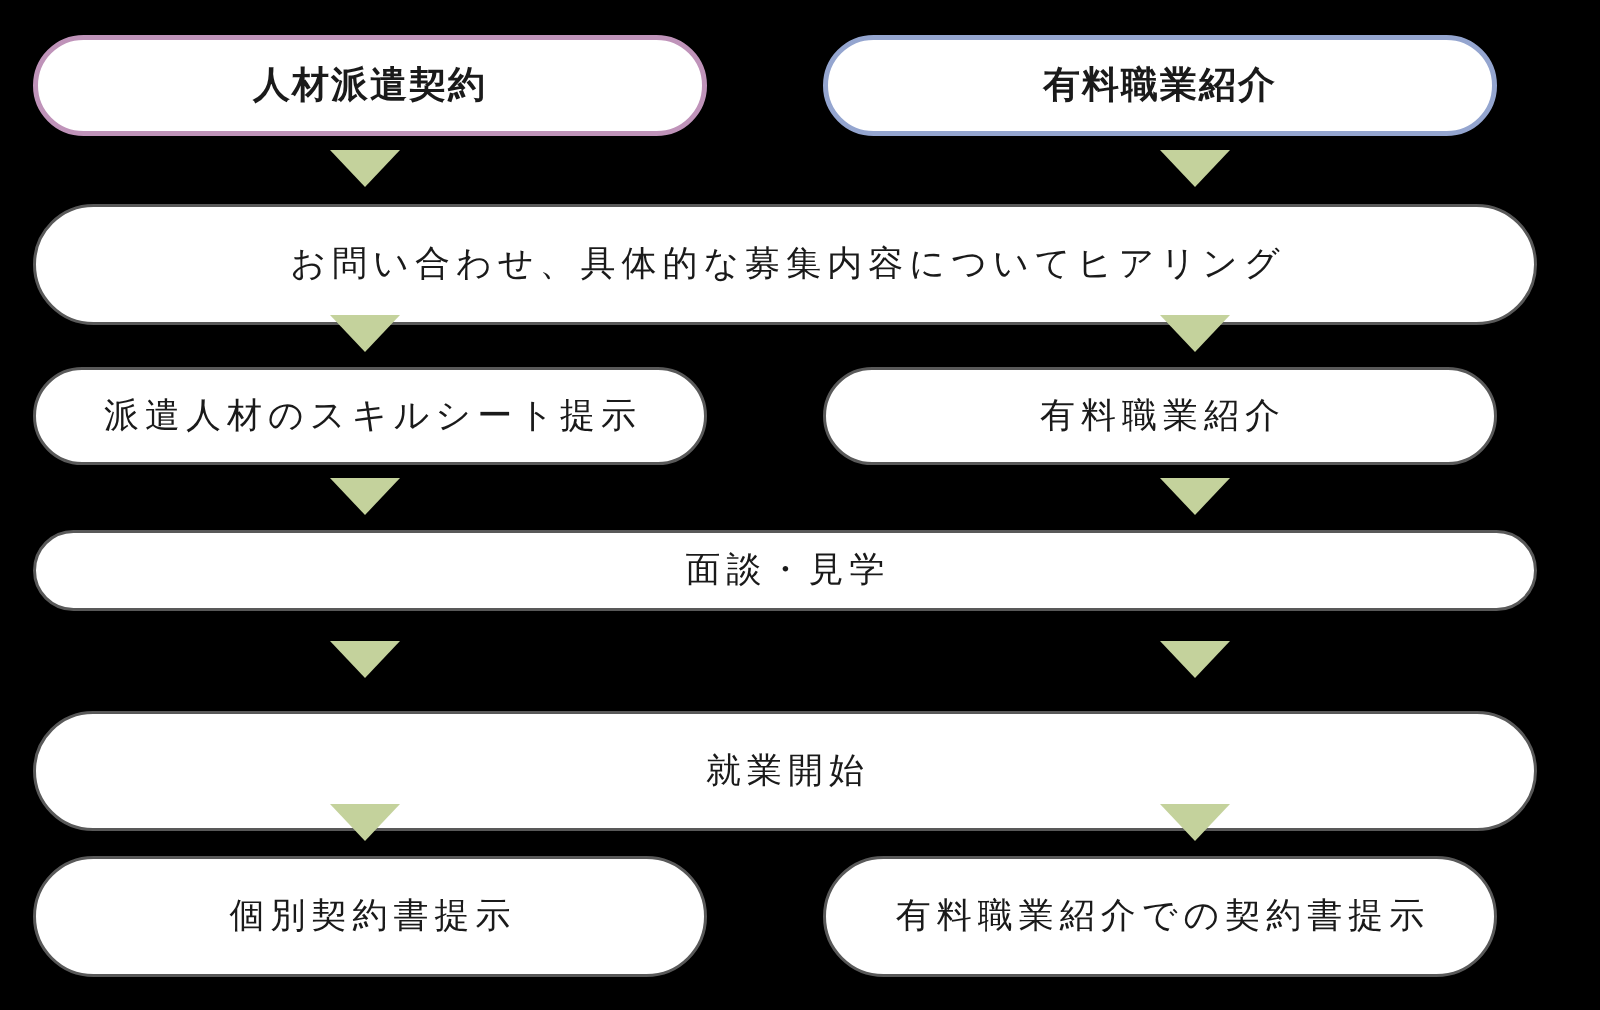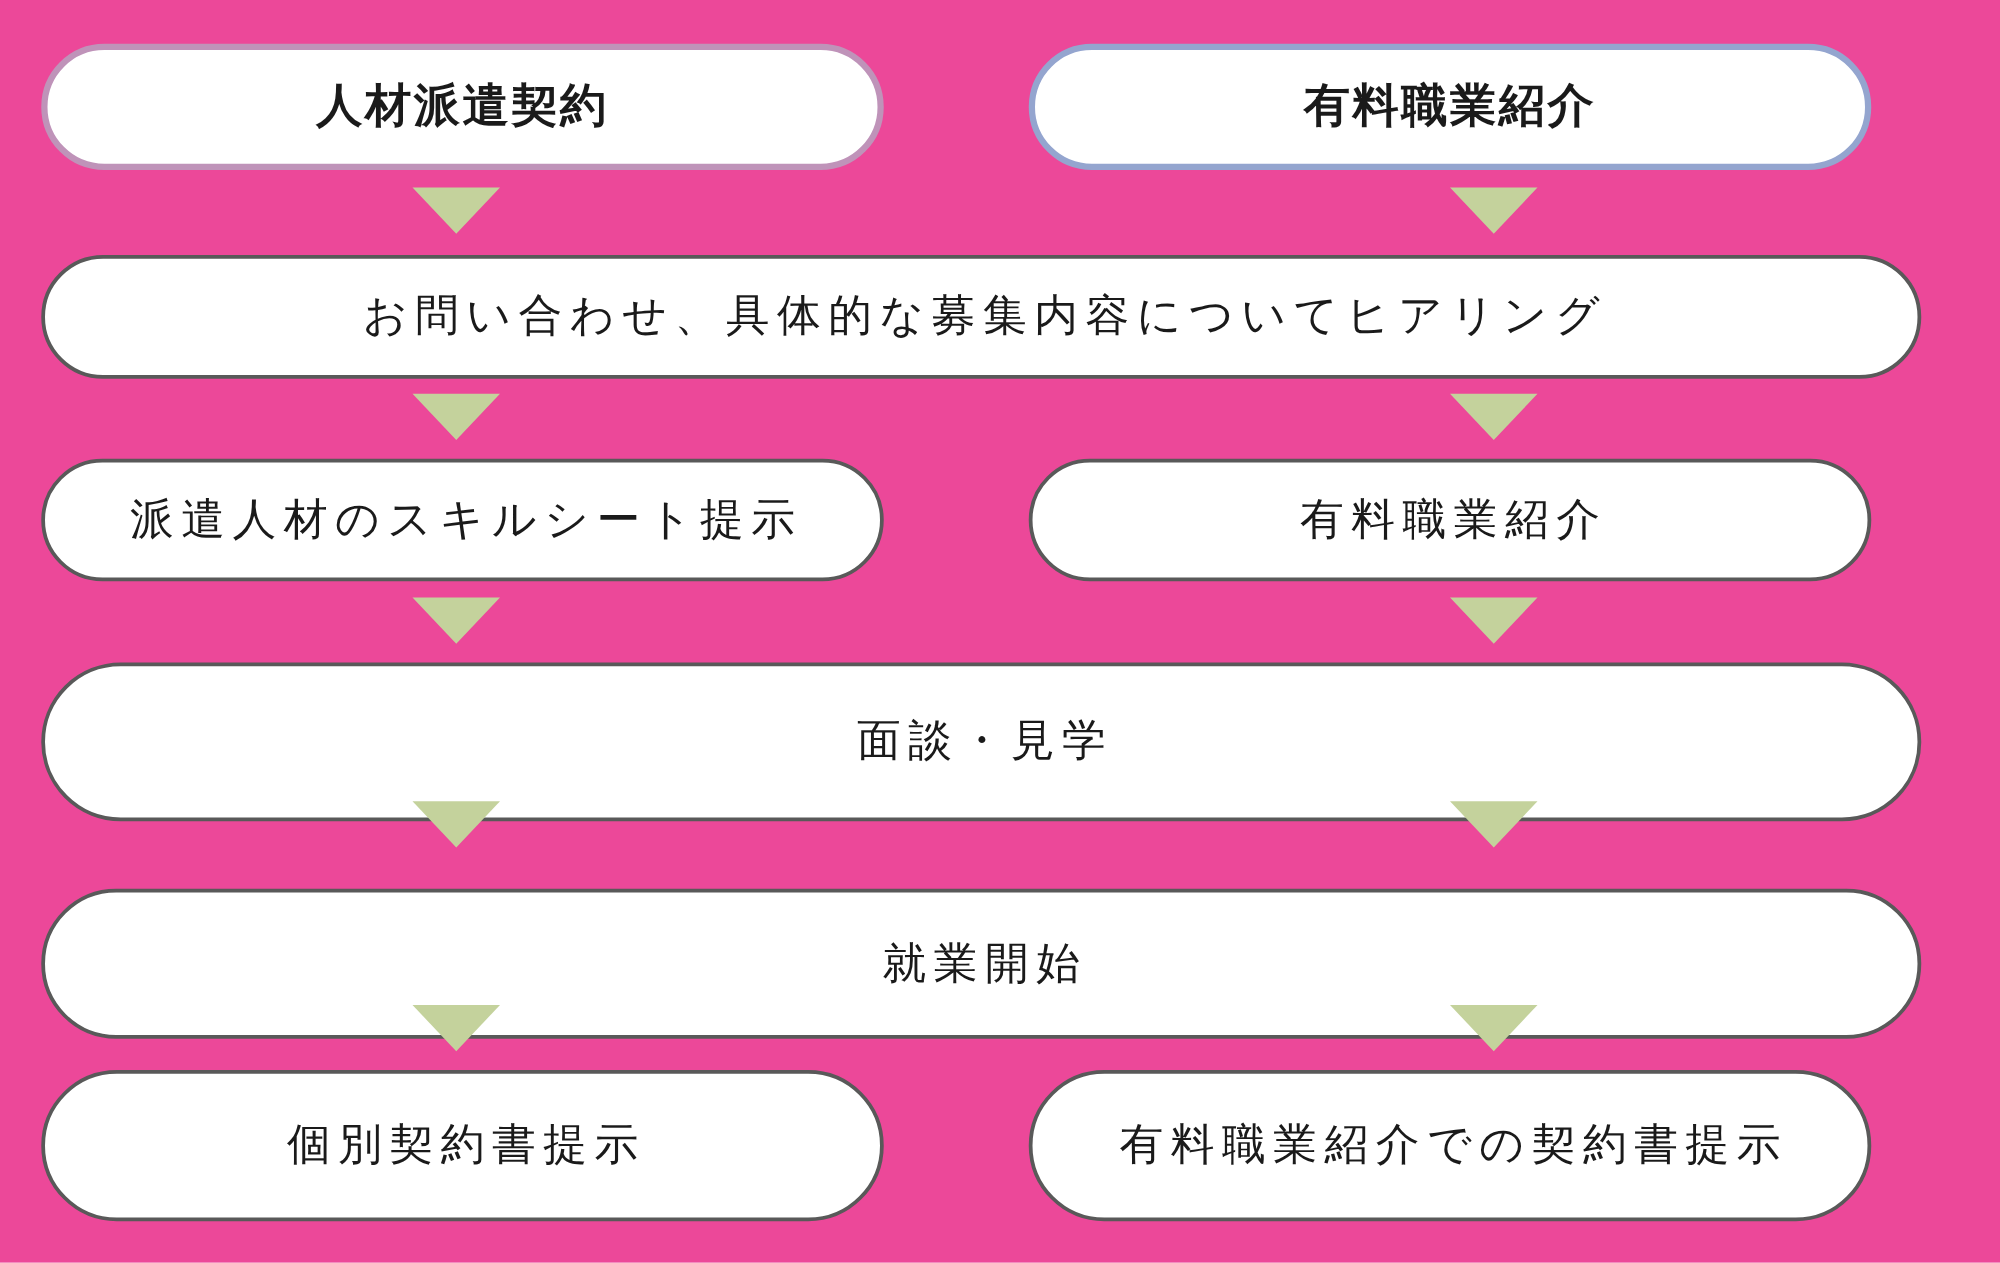--- a/index.html
+++ b/index.html
@@ -11,21 +11,21 @@
     width: 1600px;
     height: 1010px;
     font-family: "Liberation Sans", sans-serif;
     overflow: hidden;
   }
 
   #flowchart {
     position: relative;
     width: 1600px;
     height: 1010px;
-    background: #ec4899;
+    background: #000000;
   }
 
   
   .node {
     position: absolute;
     box-sizing: border-box;
     display: flex;
     align-items: center;
     justify-content: center;
     background: #ffffff;
@@ -64,23 +64,23 @@
     text-indent: 6px;
   }
 
   
   .col-left  { left: 33px;  width: 674px; }
   .col-right { left: 823px; width: 674px; }
   .col-full  { left: 33px;  width: 1504px; }
 
   
   .row-0 { top: 35px;  height: 101px; }
-  .row-1 { top: 204px; height: 99px;  }
+  .row-1 { top: 204px; height: 121px;  }
   .row-2 { top: 367px; height: 98px;  }
-  .row-3 { top: 530px; height: 127px;  }
+  .row-3 { top: 530px; height: 81px;  }
   .row-4 { top: 711px; height: 120px;  }
   .row-5 { top: 856px; height: 121px;  }
 
   
   .arrow {
     position: absolute;
     width: 0;
     height: 0;
     border-left: 35px solid transparent;
     border-right: 35px solid transparent;

